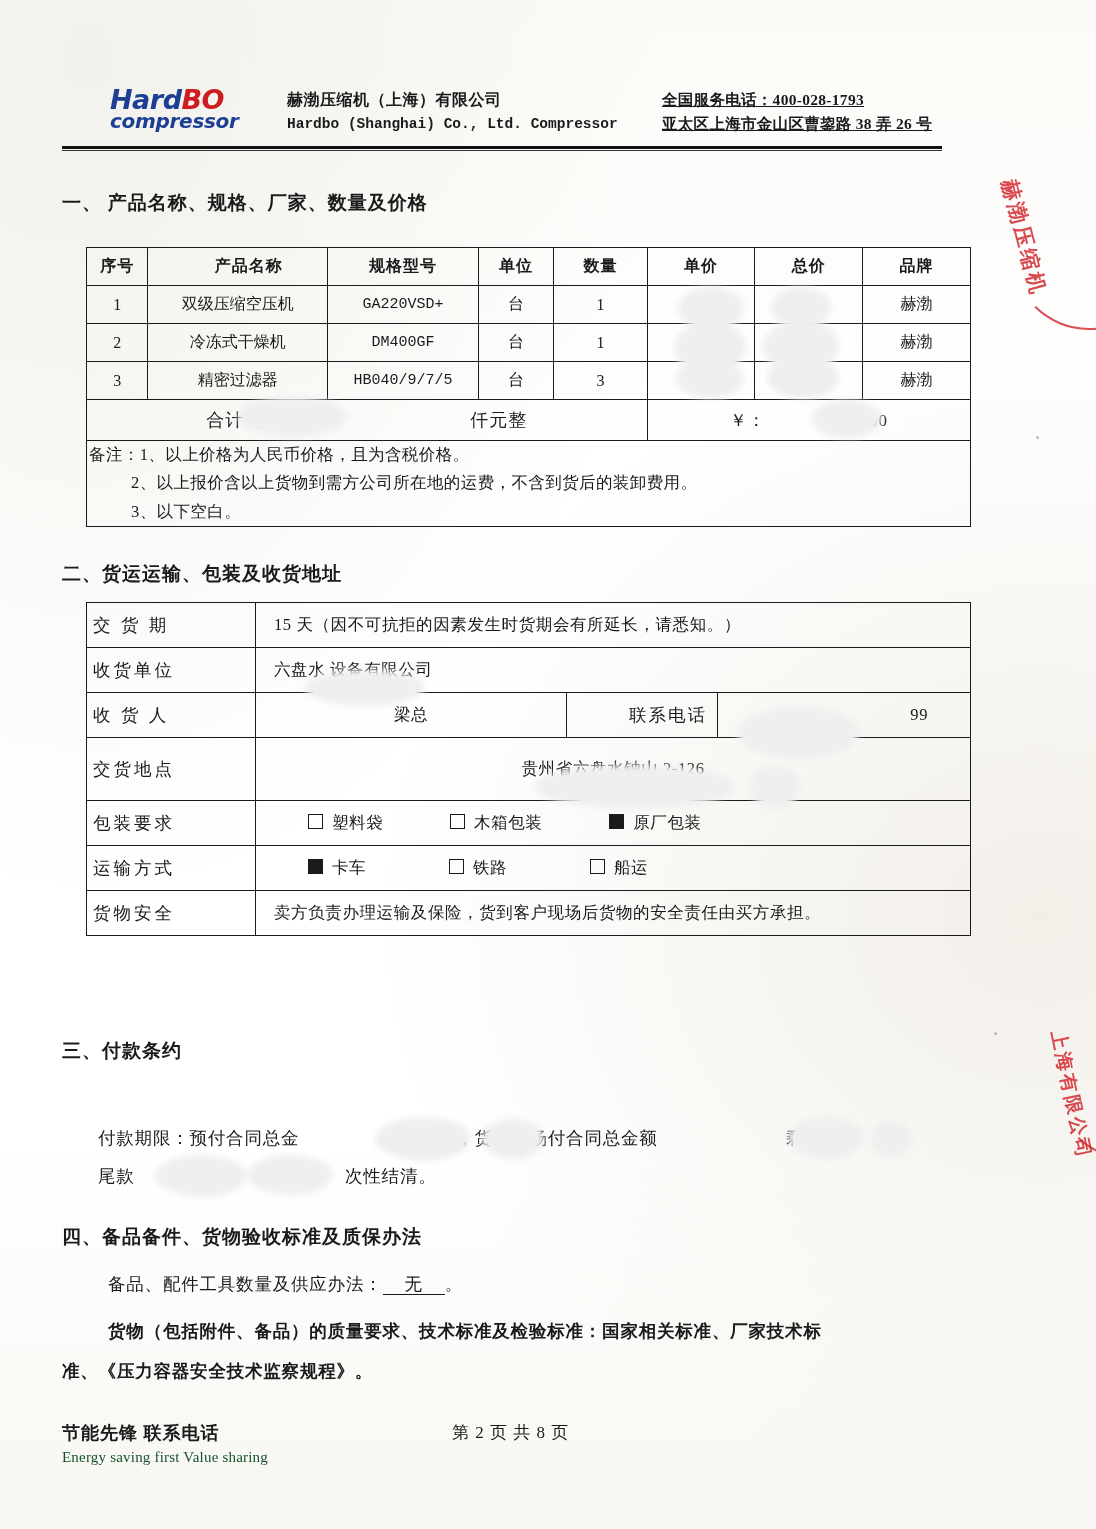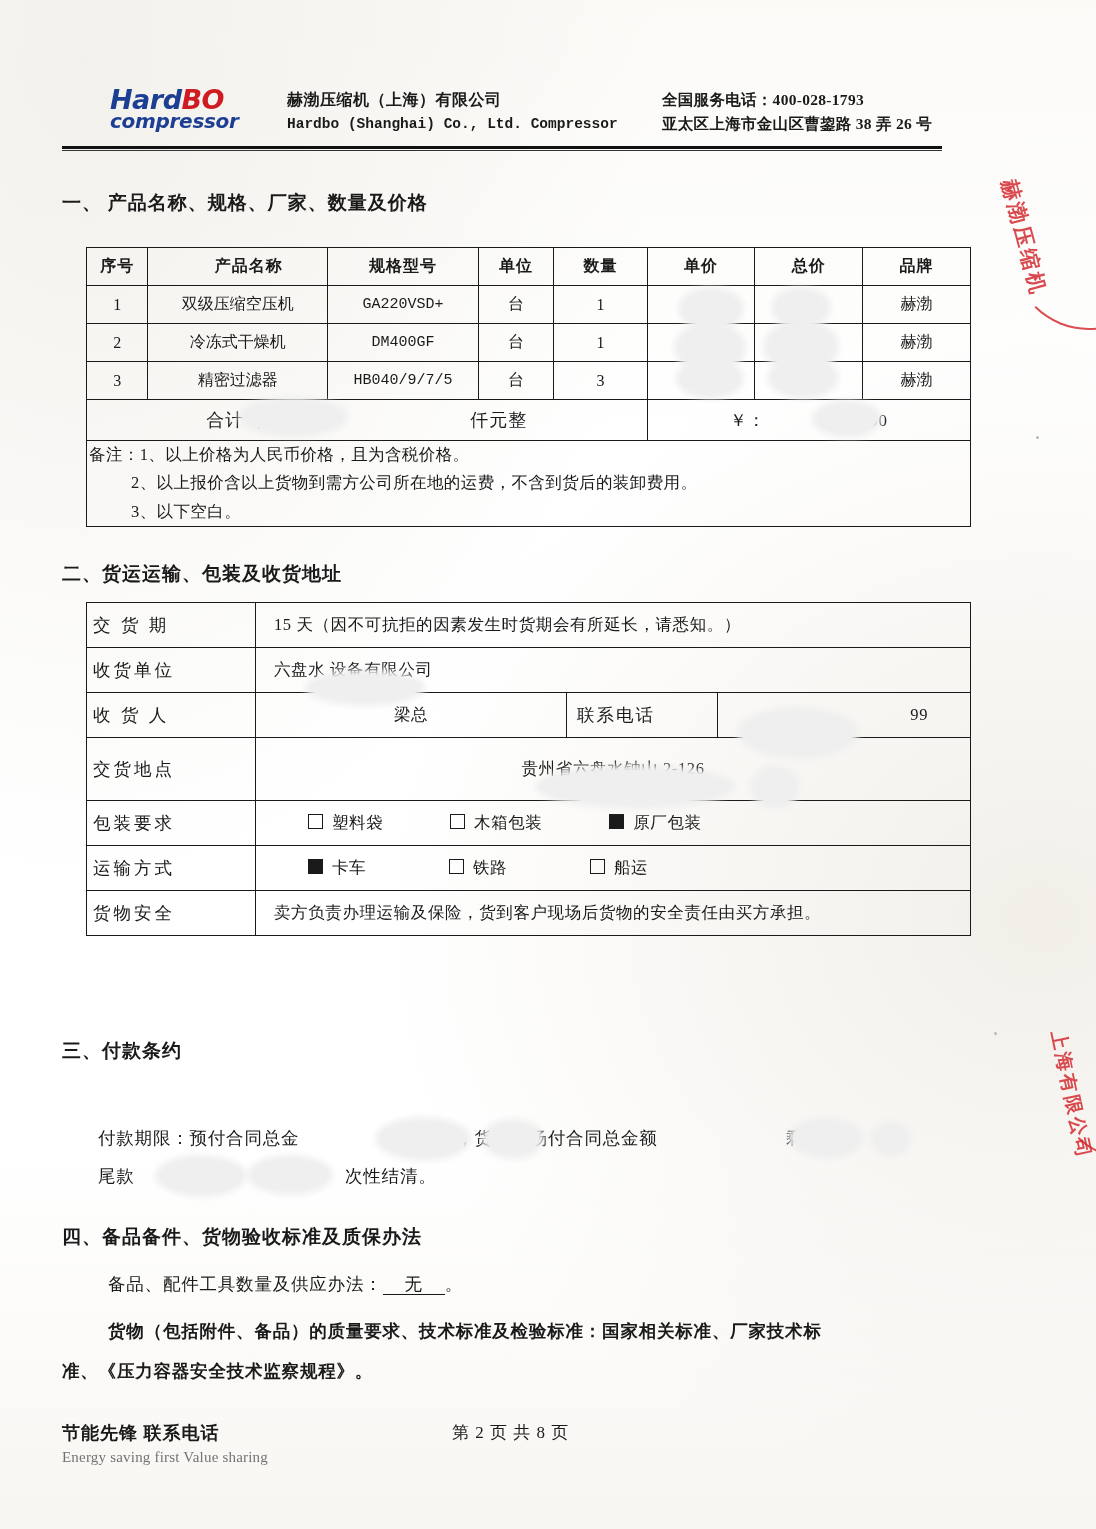--- a/index.html
+++ b/index.html
@@ -83,20 +83,21 @@
     font-weight: bold;
   }
   .hdr-contact {
     position: absolute;
     left: 600px;
     top: 10px;
     font-size: 15.5px;
     font-weight: bold;
     letter-spacing: 0.3px;
     line-height: 1.55;
+    text-decoration: underline;
   }
   .hdr-rule {
     position: absolute;
     left: 62px;
     top: 146px;
     width: 880px;
     height: 3px;
     background: #111;
   }
   .hdr-rule2 {
@@ -195,21 +196,21 @@
   .tbl2 .lbl {
     width: 152px;
     font-size: 17.5px;
     letter-spacing: 3px;
     padding-left: 6px;
   }
   .tbl2 .val-c { text-align: center; }
   .tbl2 .val-l { text-align: left; padding-left: 18px; }
   .tbl2 .lbl-mid {
     width: 130px;
-    text-align: left;
+    text-align: right;
     font-size: 17.5px;
     letter-spacing: 2px;
   }
   .addr-row td { height: 62px; margin-left: 29px; }
   .chk {
     display: inline-block;
     width: 13px;
     height: 13px;
     border: 1.5px solid #1a1a1a;
     margin-right: 9px;
@@ -235,21 +236,21 @@
     font-size: 18px;
     font-weight: bold;
     letter-spacing: 1px;
   }
   .footer-en {
     position: absolute;
     left: 62px;
     top: 1449px;
     font-size: 15px;
     letter-spacing: 0.2px;
-    color: #737373;
+    color: #14532d;
   }
   .footer-page {
     position: absolute;
     left: 452px;
     top: 1421px;
     font-size: 17px;
     letter-spacing: 1px;
   }
 
   

